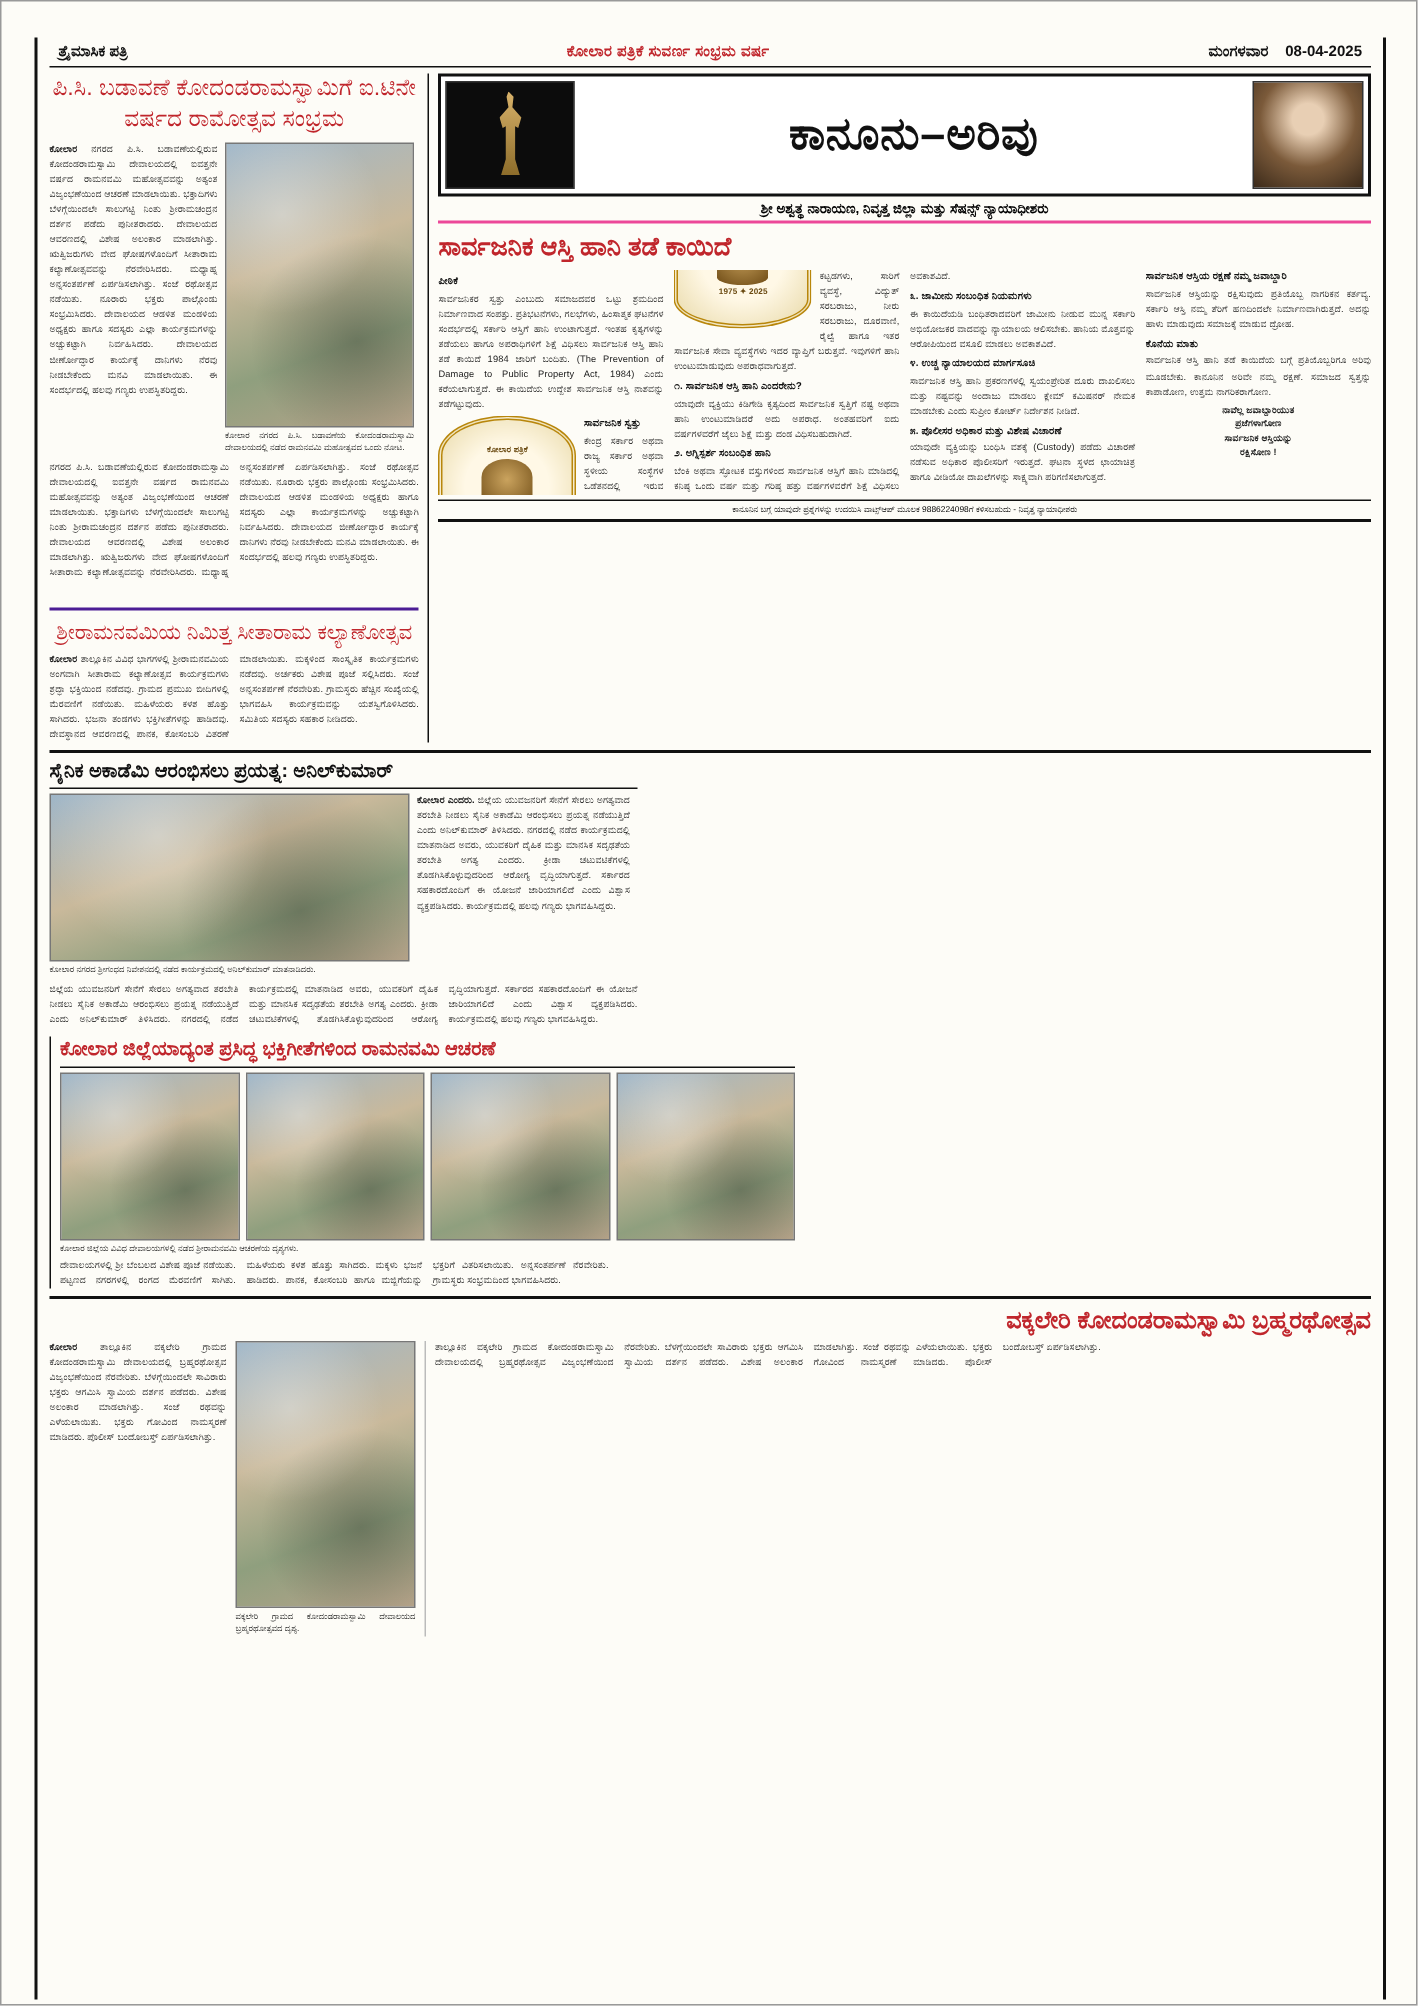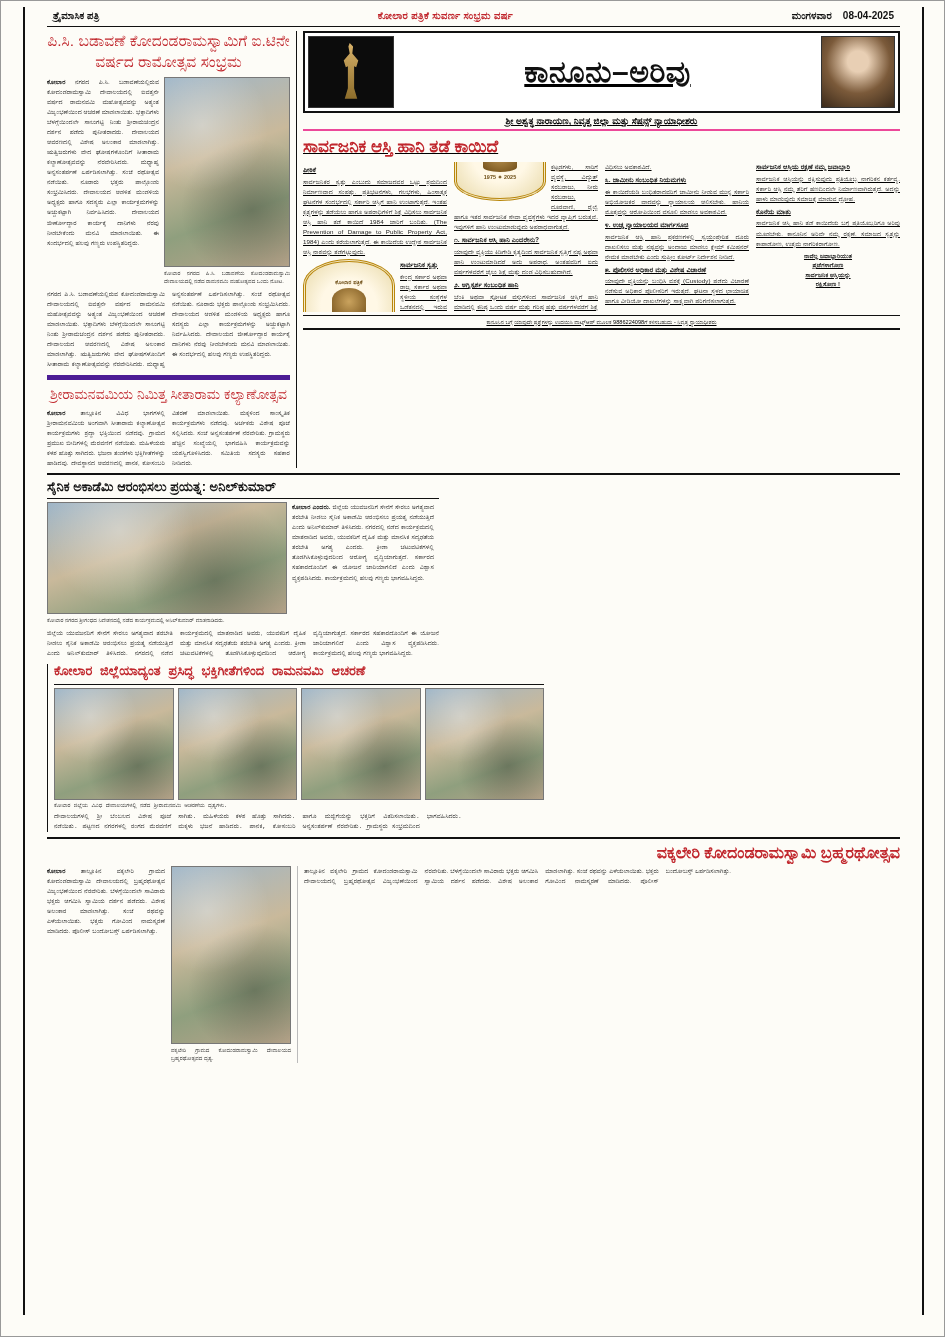--- a/index.html
+++ b/index.html
@@ -12,41 +12,41 @@
     position: relative;
     width: 945px;
     height: 1337px;
     background: #fdfcf7;
     margin: 0 auto;
     overflow: hidden;
     border: 1px solid #999;
   }
   .inner {
     position: absolute;
-    left: 22px; top: 6px;
+    left: 22px; top: 24px;
     width: 901px; height: 1308px;
     border-left: 2px solid #111;
     border-right: 2px solid #111;
-    padding: 0 22px;
+    padding: 0 8px;
   }
   
   .masthead {
     display: flex; align-items: center; justify-content: space-between;
     border-bottom: 1px solid #111;
     padding: 2px 6px 3px 6px;
     height: 20px;
   }
   .mast-left { font-size: 10px; font-weight: bold; color: #111; }
   .mast-center { font-size: 10px; font-weight: bold; color: #c0262c; letter-spacing: .3px;}
   .mast-right { font-size: 10px; font-weight: bold; color: #111; }
 
   
   .top-wrap { display: flex; gap: 6px; margin-top: 4px; }
   .col-left-top { width: 248px; }
-  .col-right-top { width: 633px; border-left: 1px solid #111; padding-left: 6px; text-decoration: underline;}
+  .col-right-top { width: 633px; border-left: 1px solid #111; padding-left: 6px;}
 
   .headline-red {
     color: #c0262c;
     font-weight: normal;
     font-size: 15.5px;
     line-height: 1.35;
     text-align: center;
     margin-bottom: 4px;
   }
   .body-col {
@@ -190,21 +190,21 @@
           </div>
         </div>
         <div style="width:126px;">
           <div class="photo" style="height:190px;"></div>
           <div class="photo-cap">ಕೋಲಾರ ನಗರದ ಪಿ.ಸಿ. ಬಡಾವಣೆಯ ಕೋದಂಡರಾಮಸ್ವಾಮಿ ದೇವಾಲಯದಲ್ಲಿ ನಡೆದ ರಾಮನವಮಿ ಮಹೋತ್ಸವದ ಒಂದು ನೋಟ.</div>
         </div>
       </div>
 
       <div class="body-col two-col" style="margin-top:3px;">ನಗರದ ಪಿ.ಸಿ. ಬಡಾವಣೆಯಲ್ಲಿರುವ ಕೋದಂಡರಾಮಸ್ವಾಮಿ ದೇವಾಲಯದಲ್ಲಿ ಐವತ್ತನೇ ವರ್ಷದ ರಾಮನವಮಿ ಮಹೋತ್ಸವವನ್ನು ಅತ್ಯಂತ ವಿಜೃಂಭಣೆಯಿಂದ ಆಚರಣೆ ಮಾಡಲಾಯಿತು. ಭಕ್ತಾದಿಗಳು ಬೆಳಗ್ಗೆಯಿಂದಲೇ ಸಾಲುಗಟ್ಟಿ ನಿಂತು ಶ್ರೀರಾಮಚಂದ್ರನ ದರ್ಶನ ಪಡೆದು ಪುನೀತರಾದರು. ದೇವಾಲಯದ ಆವರಣದಲ್ಲಿ ವಿಶೇಷ ಅಲಂಕಾರ ಮಾಡಲಾಗಿತ್ತು. ಋತ್ವಿಜರುಗಳು ವೇದ ಘೋಷಗಳೊಂದಿಗೆ ಸೀತಾರಾಮ ಕಲ್ಯಾಣೋತ್ಸವವನ್ನು ನೆರವೇರಿಸಿದರು. ಮಧ್ಯಾಹ್ನ ಅನ್ನಸಂತರ್ಪಣೆ ಏರ್ಪಡಿಸಲಾಗಿತ್ತು. ಸಂಜೆ ರಥೋತ್ಸವ ನಡೆಯಿತು. ನೂರಾರು ಭಕ್ತರು ಪಾಲ್ಗೊಂಡು ಸಂಭ್ರಮಿಸಿದರು. ದೇವಾಲಯದ ಆಡಳಿತ ಮಂಡಳಿಯ ಅಧ್ಯಕ್ಷರು ಹಾಗೂ ಸದಸ್ಯರು ಎಲ್ಲಾ ಕಾರ್ಯಕ್ರಮಗಳನ್ನು ಅಚ್ಚುಕಟ್ಟಾಗಿ ನಿರ್ವಹಿಸಿದರು. ದೇವಾಲಯದ ಜೀರ್ಣೋದ್ಧಾರ ಕಾರ್ಯಕ್ಕೆ ದಾನಿಗಳು ನೆರವು ನೀಡಬೇಕೆಂದು ಮನವಿ ಮಾಡಲಾಯಿತು. ಈ ಸಂದರ್ಭದಲ್ಲಿ ಹಲವು ಗಣ್ಯರು ಉಪಸ್ಥಿತರಿದ್ದರು.</div>
 
-      <div class="headline-red" style="font-size:14px; margin-top:6px; border-top:5px solid #4c1d95; padding-top:5px;">ಶ್ರೀರಾಮನವಮಿಯ ನಿಮಿತ್ತ ಸೀತಾರಾಮ ಕಲ್ಯಾಣೋತ್ಸವ</div>
+      <div class="headline-red" style="font-size:14px; margin-top:18px; border-top:2px solid #4c1d95; padding-top:5px;">ಶ್ರೀರಾಮನವಮಿಯ ನಿಮಿತ್ತ ಸೀತಾರಾಮ ಕಲ್ಯಾಣೋತ್ಸವ</div>
 
       <div class="body-col two-col">
         <span class="lead-bold">ಕೋಲಾರ</span>
         <span>ತಾಲ್ಲೂಕಿನ ವಿವಿಧ ಭಾಗಗಳಲ್ಲಿ ಶ್ರೀರಾಮನವಮಿಯ ಅಂಗವಾಗಿ ಸೀತಾರಾಮ ಕಲ್ಯಾಣೋತ್ಸವ ಕಾರ್ಯಕ್ರಮಗಳು ಶ್ರದ್ಧಾ ಭಕ್ತಿಯಿಂದ ನಡೆದವು. ಗ್ರಾಮದ ಪ್ರಮುಖ ಬೀದಿಗಳಲ್ಲಿ ಮೆರವಣಿಗೆ ನಡೆಯಿತು. ಮಹಿಳೆಯರು ಕಳಶ ಹೊತ್ತು ಸಾಗಿದರು. ಭಜನಾ ತಂಡಗಳು ಭಕ್ತಿಗೀತೆಗಳನ್ನು ಹಾಡಿದವು. ದೇವಸ್ಥಾನದ ಆವರಣದಲ್ಲಿ ಪಾನಕ, ಕೋಸಂಬರಿ ವಿತರಣೆ ಮಾಡಲಾಯಿತು. ಮಕ್ಕಳಿಂದ ಸಾಂಸ್ಕೃತಿಕ ಕಾರ್ಯಕ್ರಮಗಳು ನಡೆದವು. ಅರ್ಚಕರು ವಿಶೇಷ ಪೂಜೆ ಸಲ್ಲಿಸಿದರು. ಸಂಜೆ ಅನ್ನಸಂತರ್ಪಣೆ ನೆರವೇರಿತು. ಗ್ರಾಮಸ್ಥರು ಹೆಚ್ಚಿನ ಸಂಖ್ಯೆಯಲ್ಲಿ ಭಾಗವಹಿಸಿ ಕಾರ್ಯಕ್ರಮವನ್ನು ಯಶಸ್ವಿಗೊಳಿಸಿದರು. ಸಮಿತಿಯ ಸದಸ್ಯರು ಸಹಕಾರ ನೀಡಿದರು.</span>
       </div>
     </div>
 
     <div class="col-right-top">
 
       <div class="kanoonu-box">
@@ -278,21 +278,21 @@
         <div style="width:142px;">
           <div class="body-col">
             <span class="lead-bold">ಕೋಲಾರ ಎಂದರು.</span>
             <span>ಜಿಲ್ಲೆಯ ಯುವಜನರಿಗೆ ಸೇನೆಗೆ ಸೇರಲು ಅಗತ್ಯವಾದ ತರಬೇತಿ ನೀಡಲು ಸೈನಿಕ ಅಕಾಡೆಮಿ ಆರಂಭಿಸಲು ಪ್ರಯತ್ನ ನಡೆಯುತ್ತಿದೆ ಎಂದು ಅನಿಲ್‌ಕುಮಾರ್ ತಿಳಿಸಿದರು. ನಗರದಲ್ಲಿ ನಡೆದ ಕಾರ್ಯಕ್ರಮದಲ್ಲಿ ಮಾತನಾಡಿದ ಅವರು, ಯುವಕರಿಗೆ ದೈಹಿಕ ಮತ್ತು ಮಾನಸಿಕ ಸದೃಢತೆಯ ತರಬೇತಿ ಅಗತ್ಯ ಎಂದರು. ಕ್ರೀಡಾ ಚಟುವಟಿಕೆಗಳಲ್ಲಿ ತೊಡಗಿಸಿಕೊಳ್ಳುವುದರಿಂದ ಆರೋಗ್ಯ ವೃದ್ಧಿಯಾಗುತ್ತದೆ. ಸರ್ಕಾರದ ಸಹಕಾರದೊಂದಿಗೆ ಈ ಯೋಜನೆ ಜಾರಿಯಾಗಲಿದೆ ಎಂದು ವಿಶ್ವಾಸ ವ್ಯಕ್ತಪಡಿಸಿದರು. ಕಾರ್ಯಕ್ರಮದಲ್ಲಿ ಹಲವು ಗಣ್ಯರು ಭಾಗವಹಿಸಿದ್ದರು.</span>
           </div>
         </div>
       </div>
       <div class="body-col three-col" style="margin-top:3px;">ಜಿಲ್ಲೆಯ ಯುವಜನರಿಗೆ ಸೇನೆಗೆ ಸೇರಲು ಅಗತ್ಯವಾದ ತರಬೇತಿ ನೀಡಲು ಸೈನಿಕ ಅಕಾಡೆಮಿ ಆರಂಭಿಸಲು ಪ್ರಯತ್ನ ನಡೆಯುತ್ತಿದೆ ಎಂದು ಅನಿಲ್‌ಕುಮಾರ್ ತಿಳಿಸಿದರು. ನಗರದಲ್ಲಿ ನಡೆದ ಕಾರ್ಯಕ್ರಮದಲ್ಲಿ ಮಾತನಾಡಿದ ಅವರು, ಯುವಕರಿಗೆ ದೈಹಿಕ ಮತ್ತು ಮಾನಸಿಕ ಸದೃಢತೆಯ ತರಬೇತಿ ಅಗತ್ಯ ಎಂದರು. ಕ್ರೀಡಾ ಚಟುವಟಿಕೆಗಳಲ್ಲಿ ತೊಡಗಿಸಿಕೊಳ್ಳುವುದರಿಂದ ಆರೋಗ್ಯ ವೃದ್ಧಿಯಾಗುತ್ತದೆ. ಸರ್ಕಾರದ ಸಹಕಾರದೊಂದಿಗೆ ಈ ಯೋಜನೆ ಜಾರಿಯಾಗಲಿದೆ ಎಂದು ವಿಶ್ವಾಸ ವ್ಯಕ್ತಪಡಿಸಿದರು. ಕಾರ್ಯಕ್ರಮದಲ್ಲಿ ಹಲವು ಗಣ್ಯರು ಭಾಗವಹಿಸಿದ್ದರು.</div>
     </div>
 
-    <div style="width:497px; border-left:1px solid #111; padding-left:6px;font-family:Liberation Mono, monospace;">
+    <div style="width:497px; border-left:1px solid #111; padding-left:6px;">
       <div class="hl-red">ಕೋಲಾರ ಜಿಲ್ಲೆಯಾದ್ಯಂತ ಪ್ರಸಿದ್ಧ ಭಕ್ತಿಗೀತೆಗಳಿಂದ ರಾಮನವಮಿ ಆಚರಣೆ</div>
       <div class="hr-thin"></div>
       <div class="mini-photo-row">
         <div class="photo" style="width:122px; height:112px;"></div>
         <div class="photo" style="width:122px; height:112px;"></div>
         <div class="photo" style="width:122px; height:112px;"></div>
         <div class="photo" style="width:122px; height:112px;"></div>
       </div>
       <div class="photo-cap">ಕೋಲಾರ ಜಿಲ್ಲೆಯ ವಿವಿಧ ದೇವಾಲಯಗಳಲ್ಲಿ ನಡೆದ ಶ್ರೀರಾಮನವಮಿ ಆಚರಣೆಯ ದೃಶ್ಯಗಳು.</div>
       <div class="body-col four-col" style="margin-top:2px;">ದೇವಾಲಯಗಳಲ್ಲಿ ಶ್ರೀ ಬೆಂಬಲದ ವಿಶೇಷ ಪೂಜೆ ನಡೆಯಿತು. ಪಟ್ಟಣದ ನಗರಗಳಲ್ಲಿ ರಂಗದ ಮೆರವಣಿಗೆ ಸಾಗಿತು. ಮಹಿಳೆಯರು ಕಳಶ ಹೊತ್ತು ಸಾಗಿದರು. ಮಕ್ಕಳು ಭಜನೆ ಹಾಡಿದರು. ಪಾನಕ, ಕೋಸಂಬರಿ ಹಾಗೂ ಮಜ್ಜಿಗೆಯನ್ನು ಭಕ್ತರಿಗೆ ವಿತರಿಸಲಾಯಿತು. ಅನ್ನಸಂತರ್ಪಣೆ ನೆರವೇರಿತು. ಗ್ರಾಮಸ್ಥರು ಸಂಭ್ರಮದಿಂದ ಭಾಗವಹಿಸಿದರು.</div>

